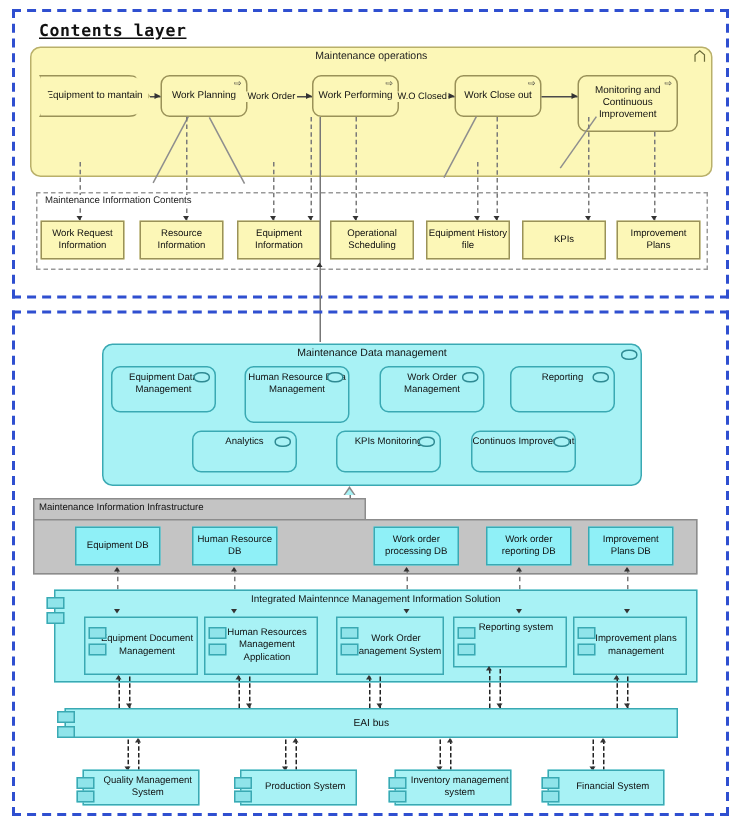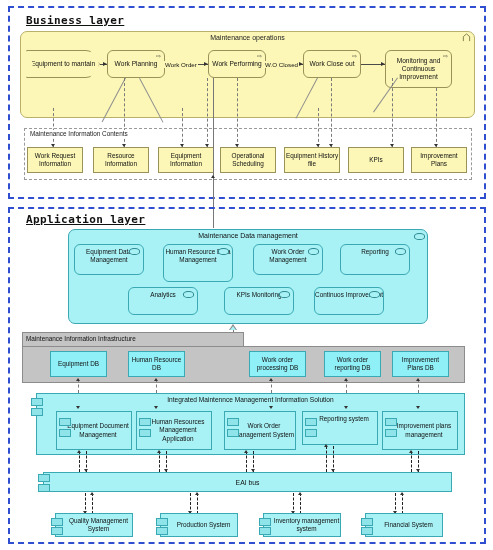--- a/index.html
+++ b/index.html
@@ -89,21 +89,21 @@
                   border-bottom:4.5px solid #a8f2f5;}
   .lbl{position:absolute;font-size:6.2px;color:#111;white-space:nowrap;background:#fcf7b7;padding:0 1px;}
   .diagline{position:absolute;transform-origin:0 0;height:1px;background:#8e8e8e;}
 </style>
 </head>
 <body>
 
 <div id="root">
 
   <div class="abs layer-frame" style="left:8px;top:6px;width:478px;height:193px;"></div>
-  <div class="abs layer-title" style="left:26px;top:14px;">Business layer</div>
+  <div class="abs layer-title" style="left:26px;top:14px;">Contents layer</div>
 
   <div class="abs biz-group" style="left:20px;top:31px;width:455px;height:87px;"></div>
   <div class="abs biz-group-title" style="left:20px;top:34px;width:455px;">Maintenance operations</div>
 
   <svg class="abs" style="left:462px;top:33px;width:9px;height:9px;" viewBox="0 0 10 10">
     <path d="M1.5 9 L1.5 4 L5 1 L8.5 4 L8.5 9" fill="none" stroke="#6b6b3a" stroke-width="0.9"></path>
   </svg>
 
   <div class="abs biz-event" style="left:26px;top:50px;width:74px;height:28px;">
     <span>Equipment to mantain</span>
@@ -190,21 +190,20 @@
     <span>KPIs</span>
   </div>
   <div class="abs biz-obj" style="left:411px;top:147px;width:56px;height:26px;">
     <span>Improvement Plans</span>
   </div>
 
   <div class="abs solidline" style="left:213px;top:78px;height:150px;"></div>
   <div class="ar-up" style="left:210.5px;top:175px;"></div>
 
   <div class="abs layer-frame" style="left:8px;top:207px;width:478px;height:337px;"></div>
-  <div class="abs layer-title" style="left:26px;top:213px;">Application layer</div>
 
   <div class="abs app-group" style="left:68px;top:229px;width:360px;height:95px;"></div>
   <div class="abs app-group-title" style="left:68px;top:232px;width:360px;">Maintenance Data management</div>
   <div class="oval" style="left:414px;top:233px;"></div>
 
   <div class="abs app-comp-r" style="left:74px;top:244px;width:70px;height:31px;">
     <span>Equipment Data Management</span>
     <span class="oval"></span>
   </div>
   <div class="abs app-comp-r" style="left:163px;top:244px;width:70px;height:38px;">

